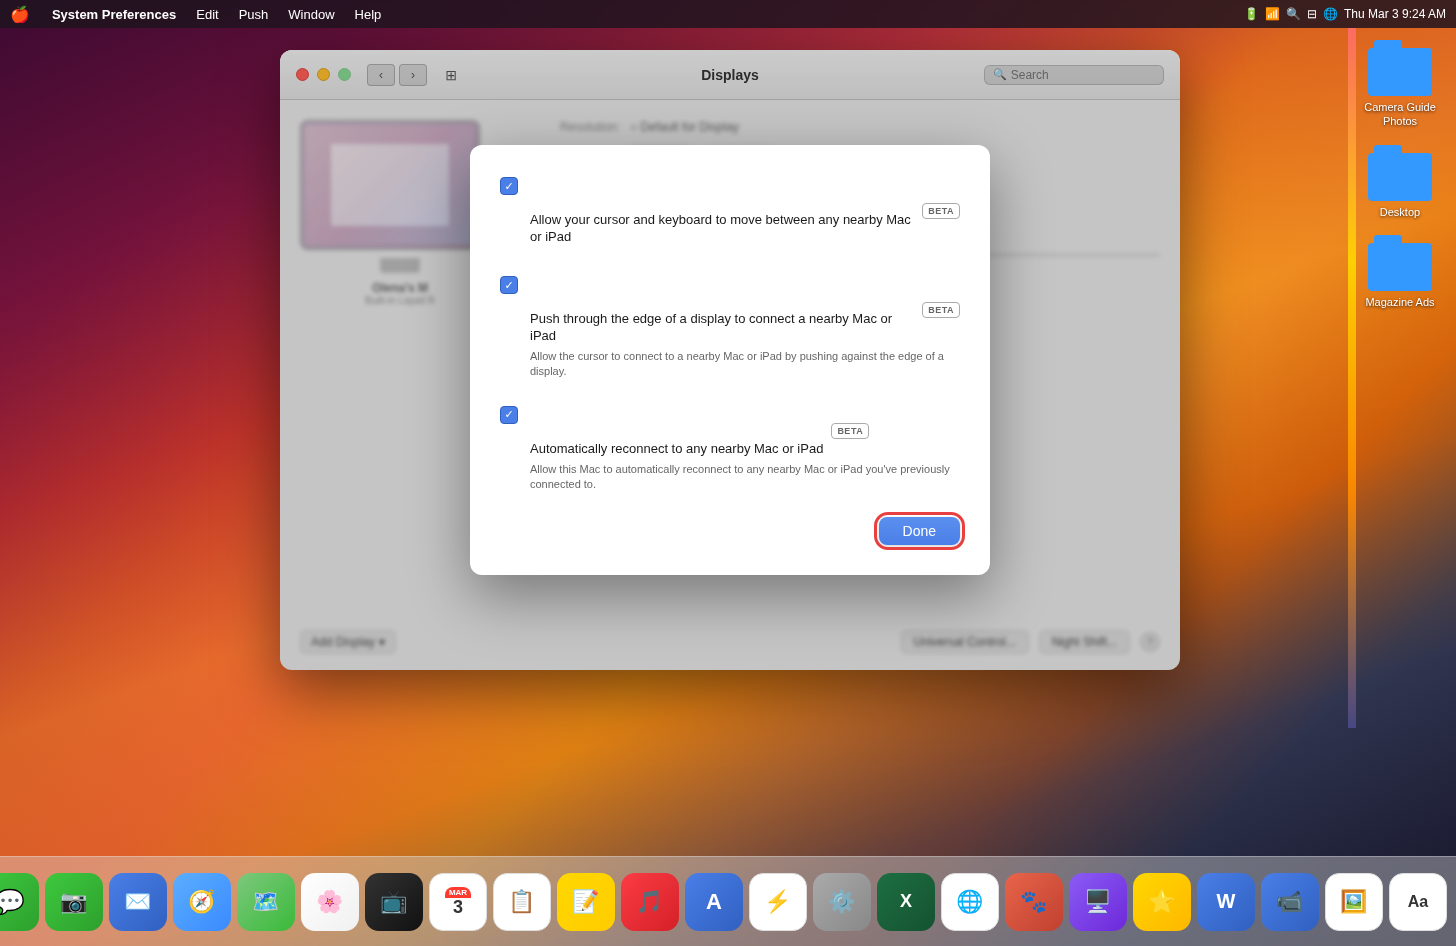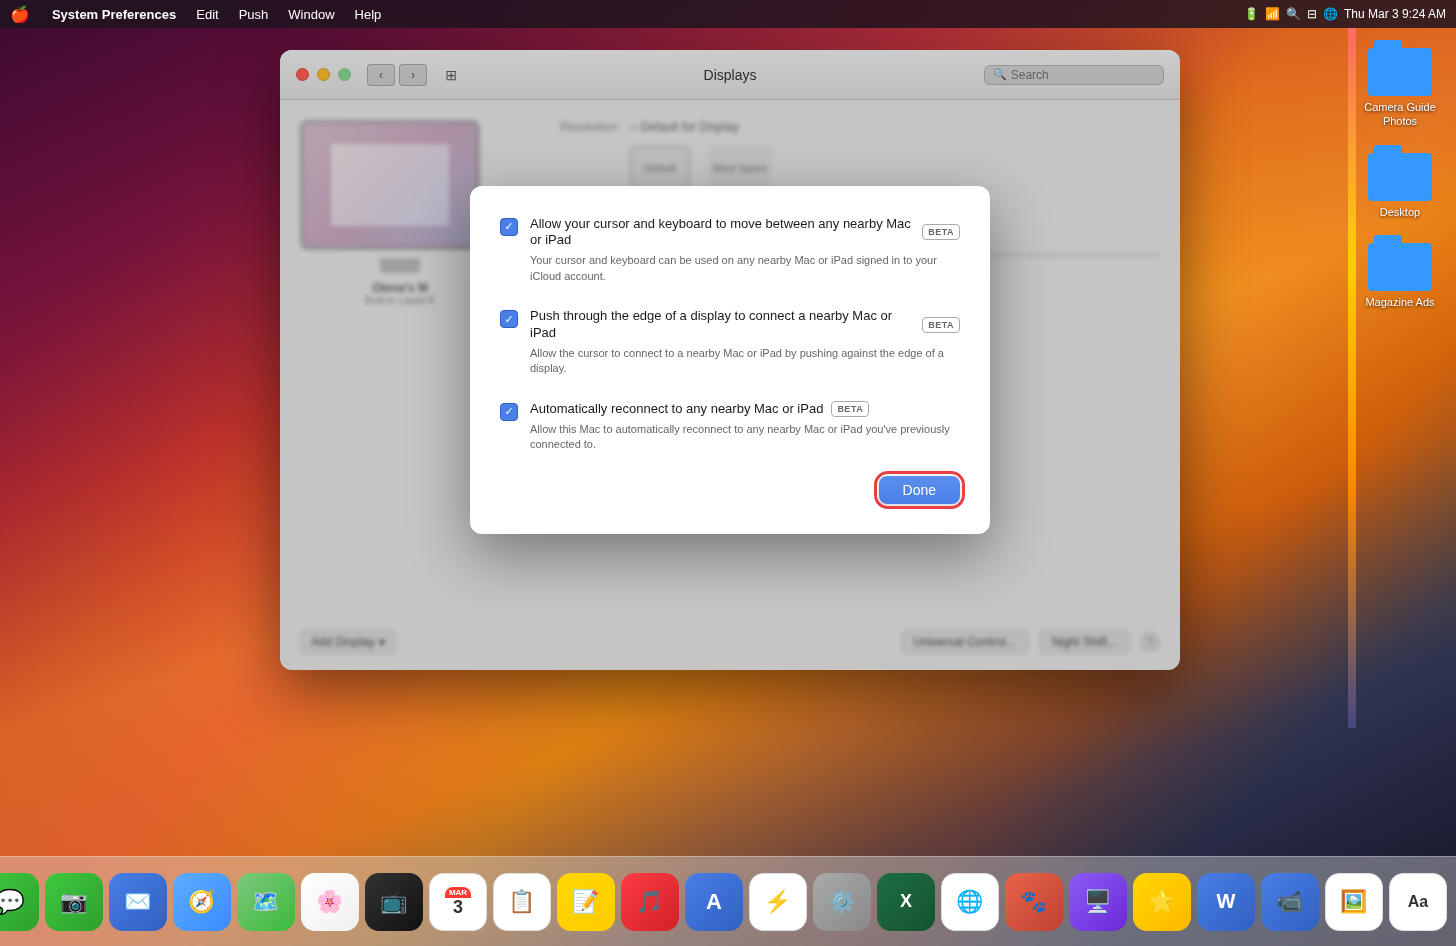--- a/index.html
+++ b/index.html
@@ -126,21 +126,21 @@
       justify-content: center;
       cursor: default;
       color: #555;
       font-size: 14px;
     }
     .window-title {
       position: absolute;
       left: 50%;
       transform: translateX(-50%);
       font-size: 14px;
-      font-weight: 400;
+      font-weight: 700;
       color: #333;
       text-align: right;
     }
     .search-box {
       margin-left: auto;
       display: flex;
       align-items: center;
       background: rgba(0,0,0,0.1);
       border: 1px solid rgba(0,0,0,0.15);
       border-radius: 6px;
@@ -296,20 +296,21 @@
       display: flex;
       align-items: center;
       gap: 8px;
       margin-bottom: 4px;
     }
     .option-title {
       font-size: 13px;
       font-weight: 500;
       color: #1a1a1a;
       line-height: 1.3;
+      margin-top: 37px;
     }
     .beta-badge {
       display: inline-flex;
       align-items: center;
       border: 1px solid #aaa;
       border-radius: 4px;
       padding: 0 5px;
       font-size: 9px;
       color: #666;
       font-weight: 600;
@@ -617,21 +618,20 @@
   <div class="modal-overlay">
     <div class="modal-dialog">
 
       <div class="modal-option">
         <div class="checkbox">✓</div>
         <div class="option-content">
           <div class="option-title-row">
             <span class="option-title">Allow your cursor and keyboard to move between any nearby Mac or iPad</span>
             <span class="beta-badge">BETA</span>
           </div>
-          <div class="option-desc">Your cursor and keyboard can be used on any nearby Mac or iPad signed in to your iCloud account.</div>
         </div>
       </div>
 
       <div class="modal-option">
         <div class="checkbox">✓</div>
         <div class="option-content">
           <div class="option-title-row">
             <span class="option-title">Push through the edge of a display to connect a nearby Mac or iPad</span>
             <span class="beta-badge">BETA</span>
           </div>

